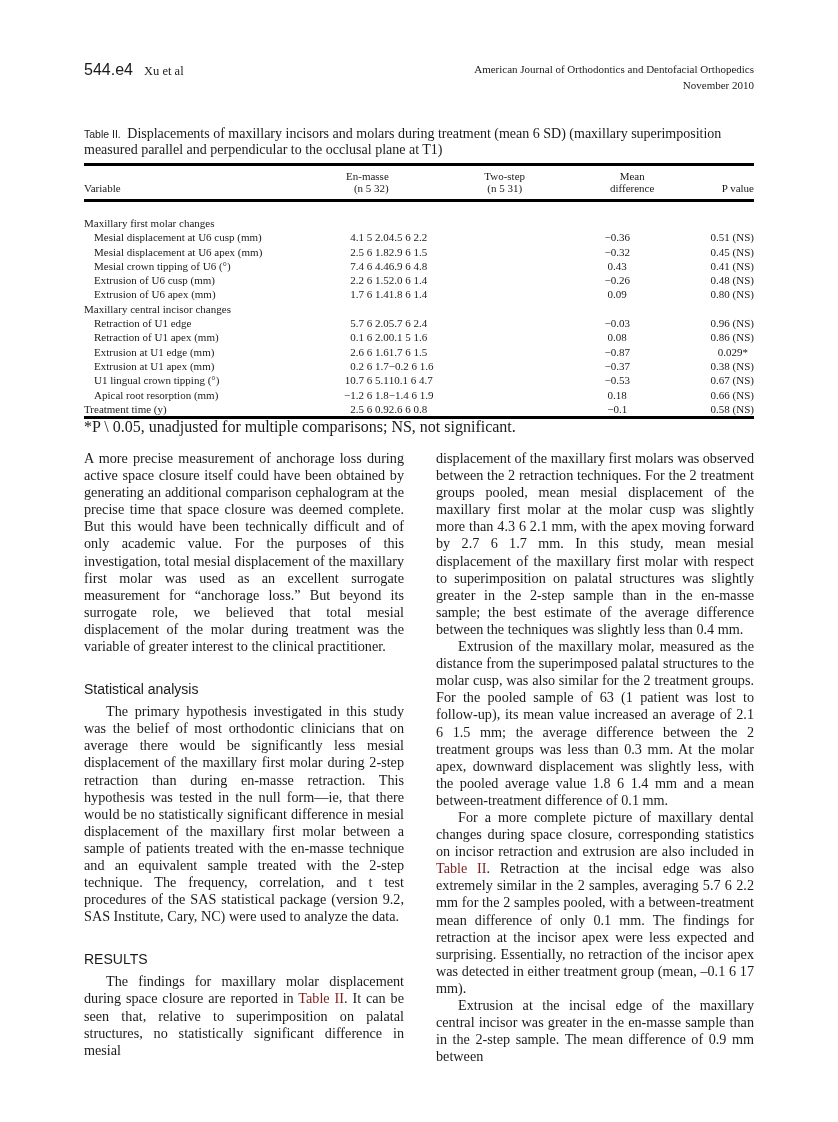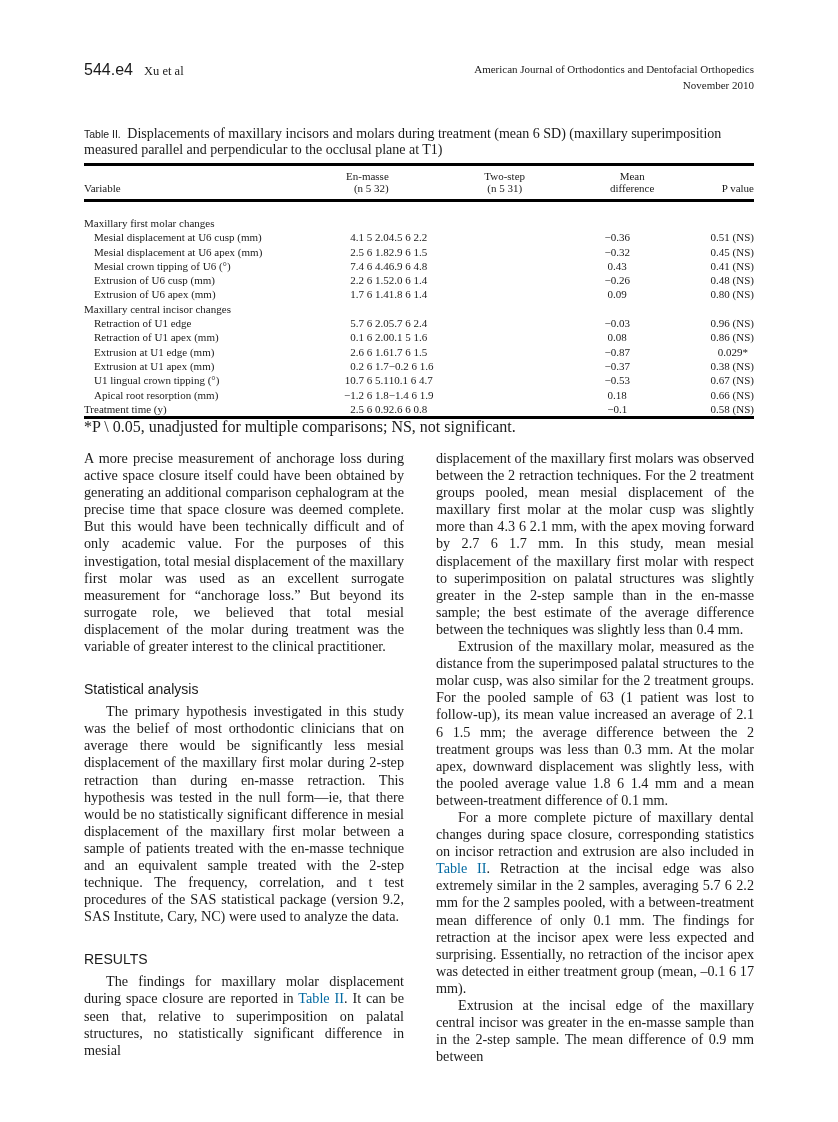--- a/index.html
+++ b/index.html
@@ -20,21 +20,21 @@
   .c-md { text-align:center; width:100px; }
   .c-p { text-align:right; width:90px; }
   .ind { padding-left:10px !important; }
   .footnote { position:absolute; left:84px; top:418px; font-size:16px; }
   .col { position:absolute; top:450px; width:320px; font-size:14.2px; line-height:17.1px; text-align:justify; }
   .col.left { left:84px; }
   .col.right { left:436px; width:318px; }
   .col p { margin:0; }
   .col p.indent { text-indent:22px; }
   .sec { font-family:"Liberation Sans", sans-serif; font-size:14px; margin:26px 0 6px 0; line-height:16px; }
-  .link { color:#0369a1; }
+  .link { color:#7f1d1d; }
 </style>
 </head>
 <body>
 
 <div class="header-left">
   <span class="pg">544.e4</span>
   <span>Xu et al</span>
 </div>
 <div class="header-right">
   <div>American Journal of Orthodontics and Dentofacial Orthopedics</div>

